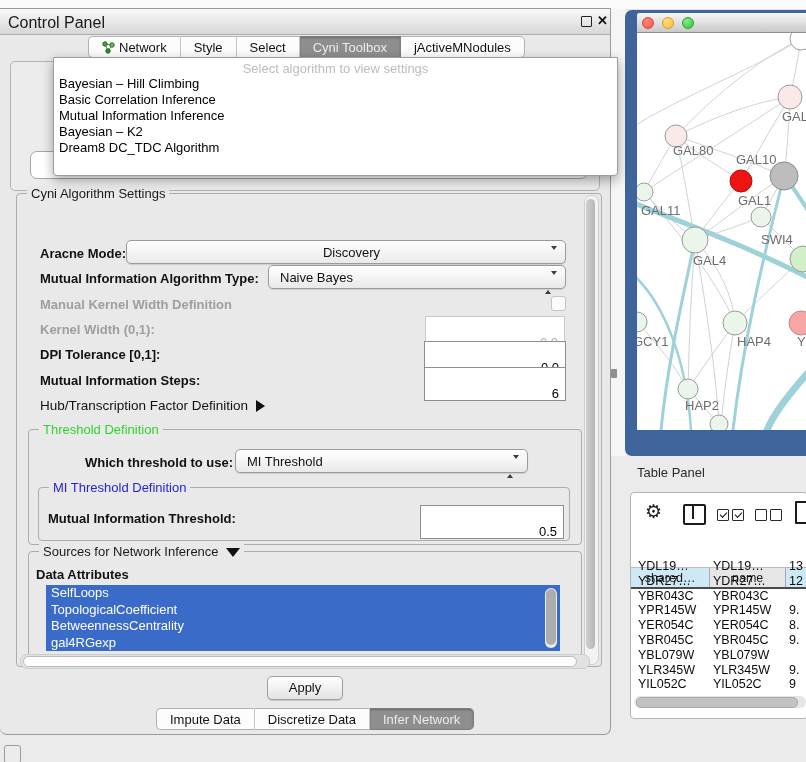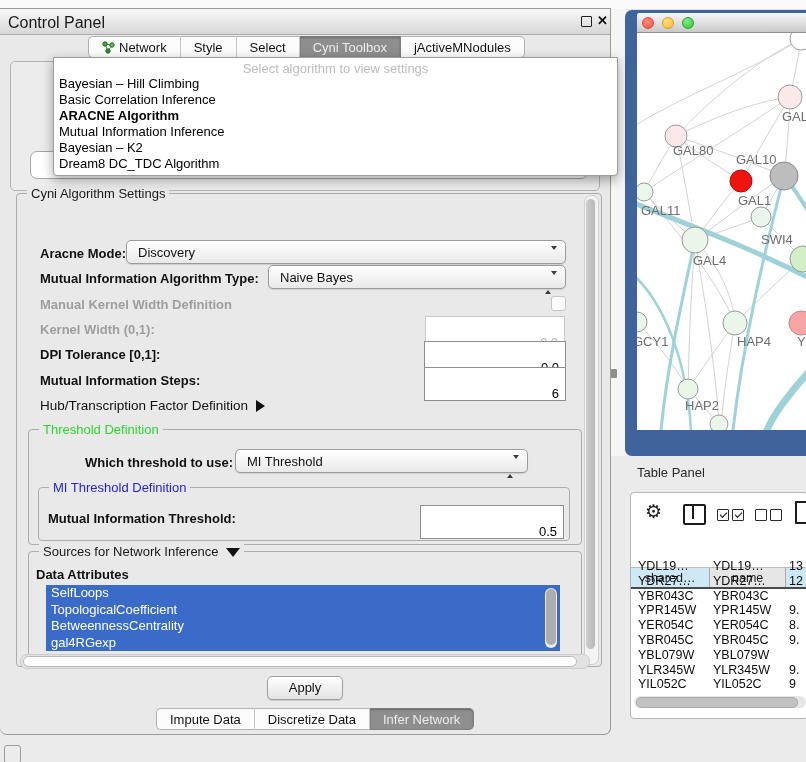--- a/index.html
+++ b/index.html
@@ -166,38 +166,37 @@
     <div class="abs" id="behind-corner"></div>
     <div class="abs" id="behind-spinner">
       <span class="arrows abs" style="right:4px;top:4px;"><span class="tri-up"></span><span class="tri-dn"></span></span>
     </div>
 
     <div class="abs" id="algo-dropdown">
       <div id="dd-prompt">Select algorithm to view settings</div>
       <div id="dd-items">
           <div class="dd-item">Bayesian – Hill Climbing</div>
           <div class="dd-item">Basic Correlation Inference</div>
-          <div class="dd-item bold">ARACNE Algorithm</div>
           <div class="dd-item">Mutual Information Inference</div>
           <div class="dd-item">Bayesian – K2</div>
           <div class="dd-item">Dream8 DC_TDC Algorithm</div>
         </div>
     </div>
 
     <div class="abs gbox" style="left:16px;top:184px;width:584px;height:472px;">
       <span class="legend">Cyni Algorithm Settings</span>
     </div>
 
     <div class="abs" id="cp-vscroll">
       <div class="abs" id="cp-vthumb"></div>
     </div>
 
 
     <span class="abs flabel" style="left:40px;top:237px;">Aracne Mode:</span>
-    <div class="abs combo" style="left:126px;top:231px;width:440px;">
+    <div class="abs combo" style="left:126px;top:231px;width:440px;text-align:center;">
       <span>Discovery</span>
       <span class="arrows"><span class="tri-up"></span><span class="tri-dn"></span></span>
     </div>
 
     <span class="abs flabel" style="left:40px;top:262px;">Mutual Information Algorithm Type:</span>
     <div class="abs combo" style="left:268px;top:256px;width:298px;">
       <span>Naive Bayes</span>
       <span class="arrows"><span class="tri-up"></span><span class="tri-dn"></span></span>
     </div>
 

